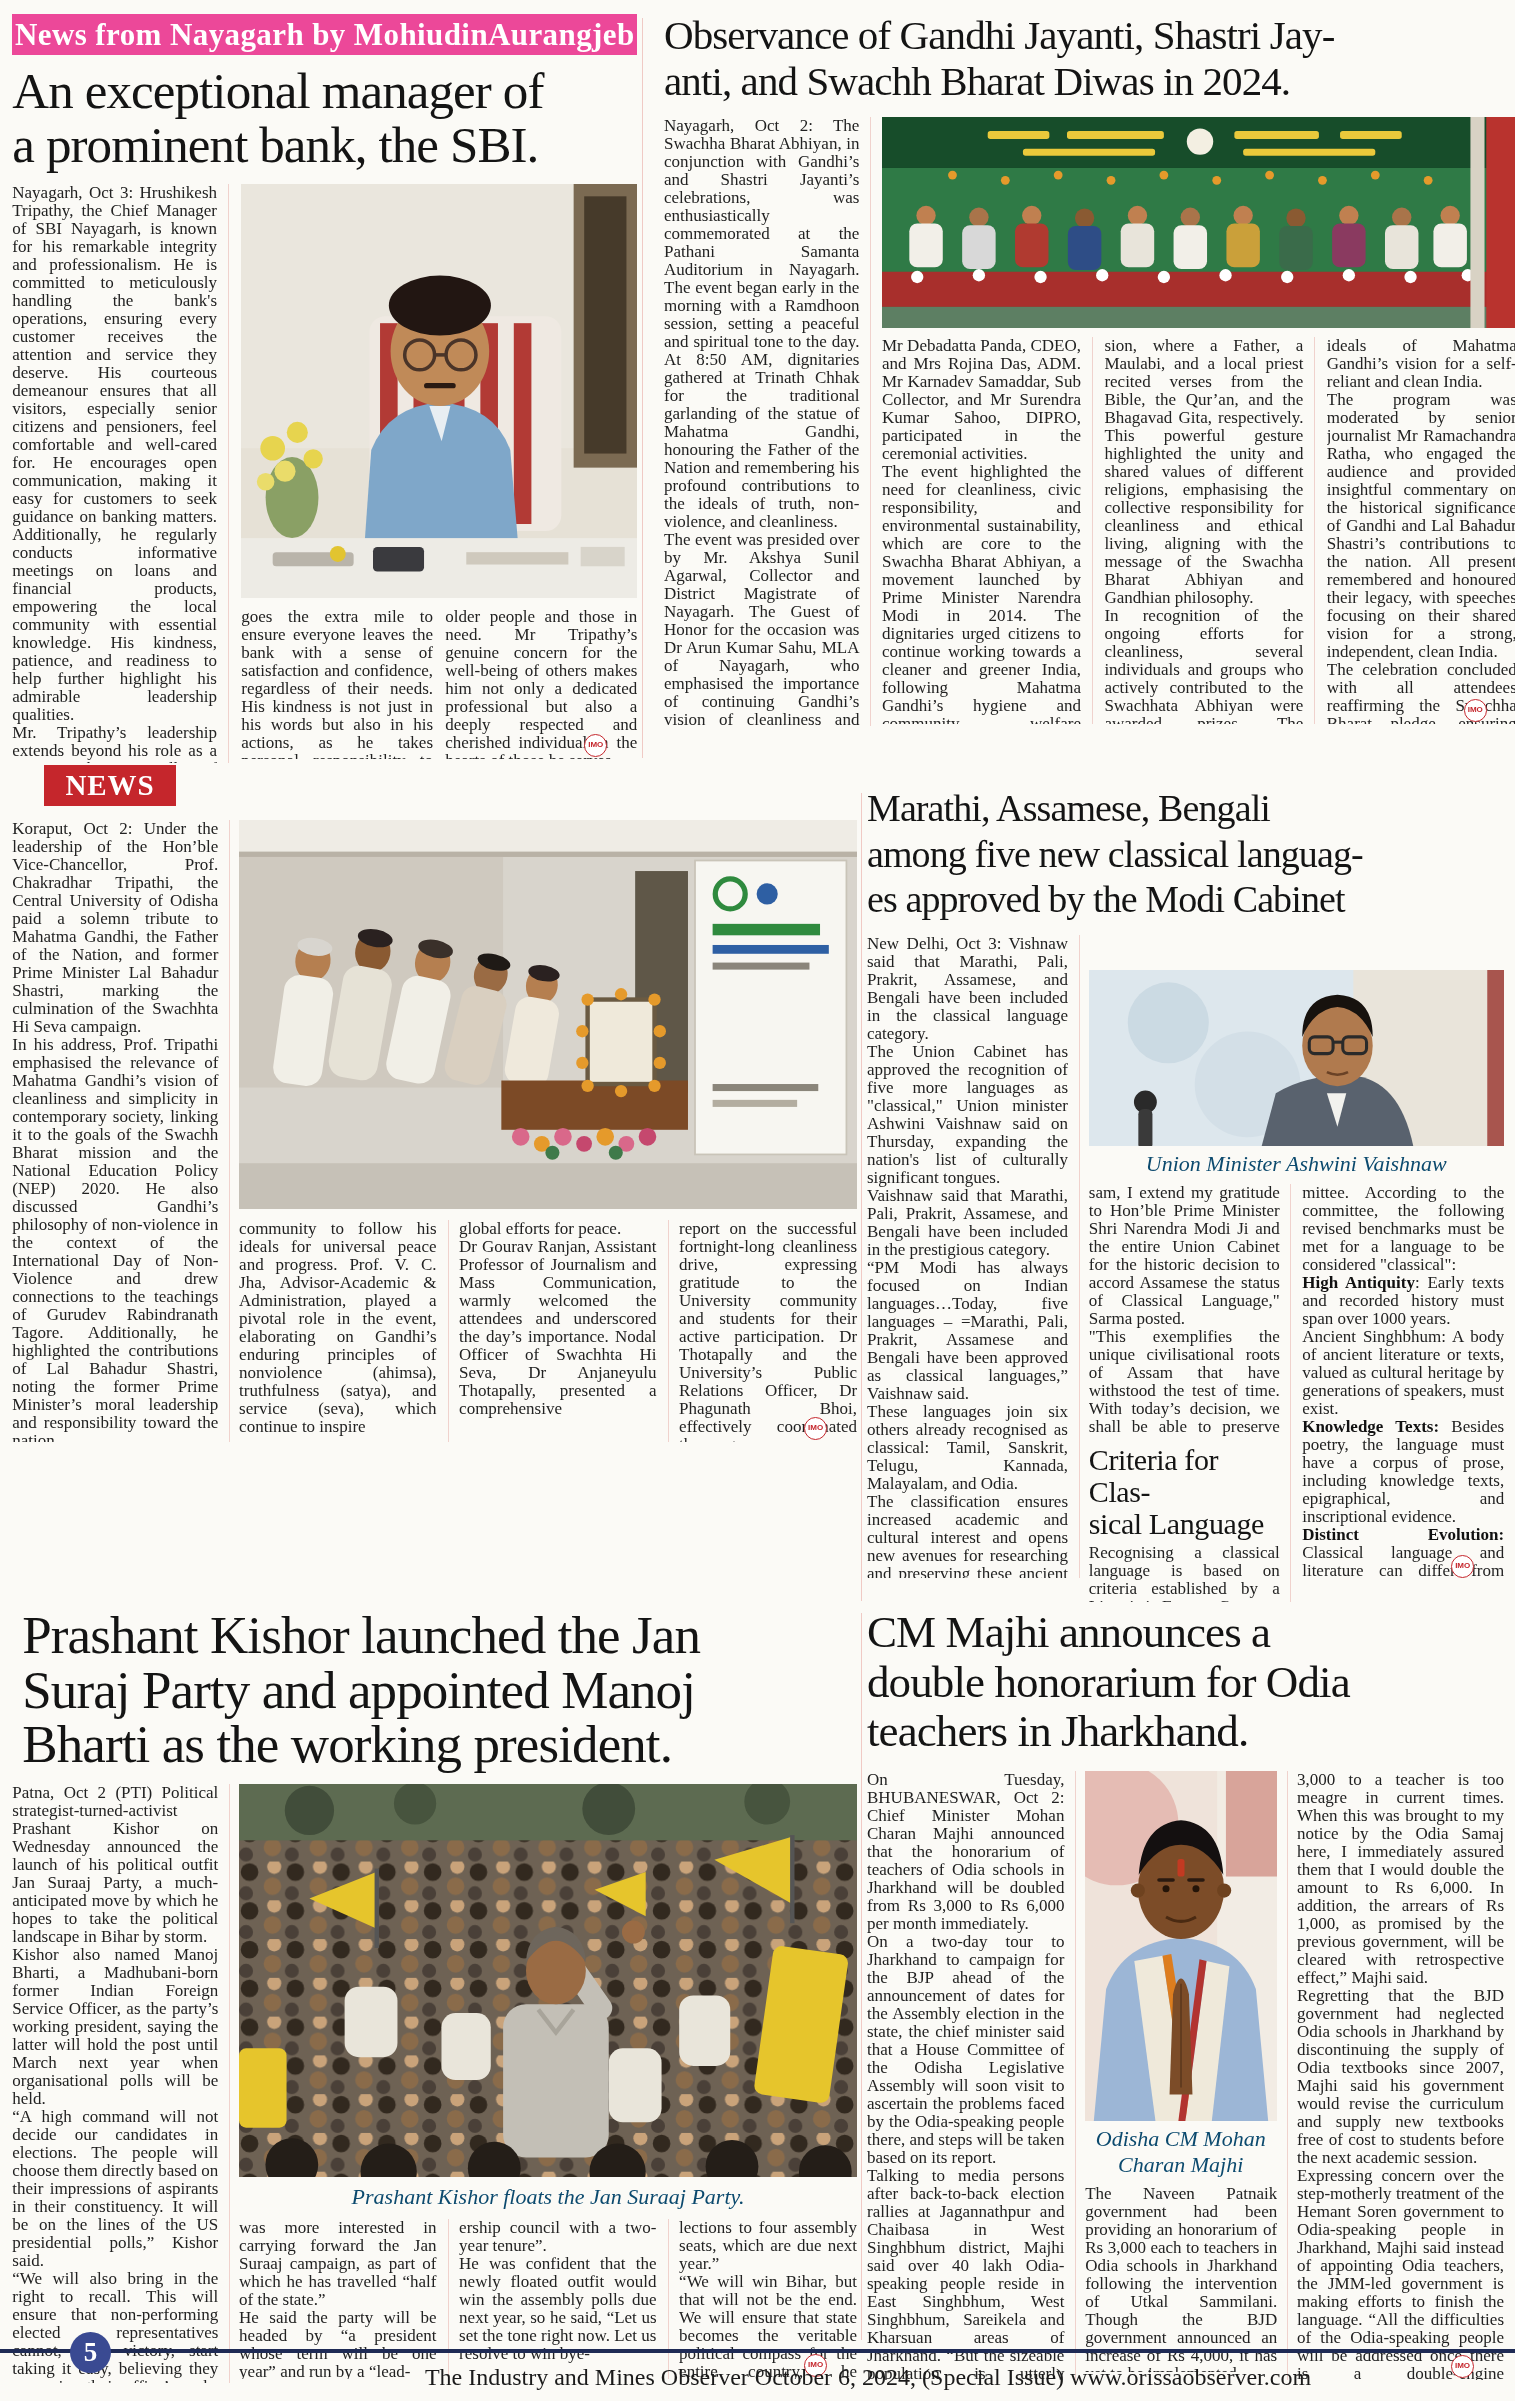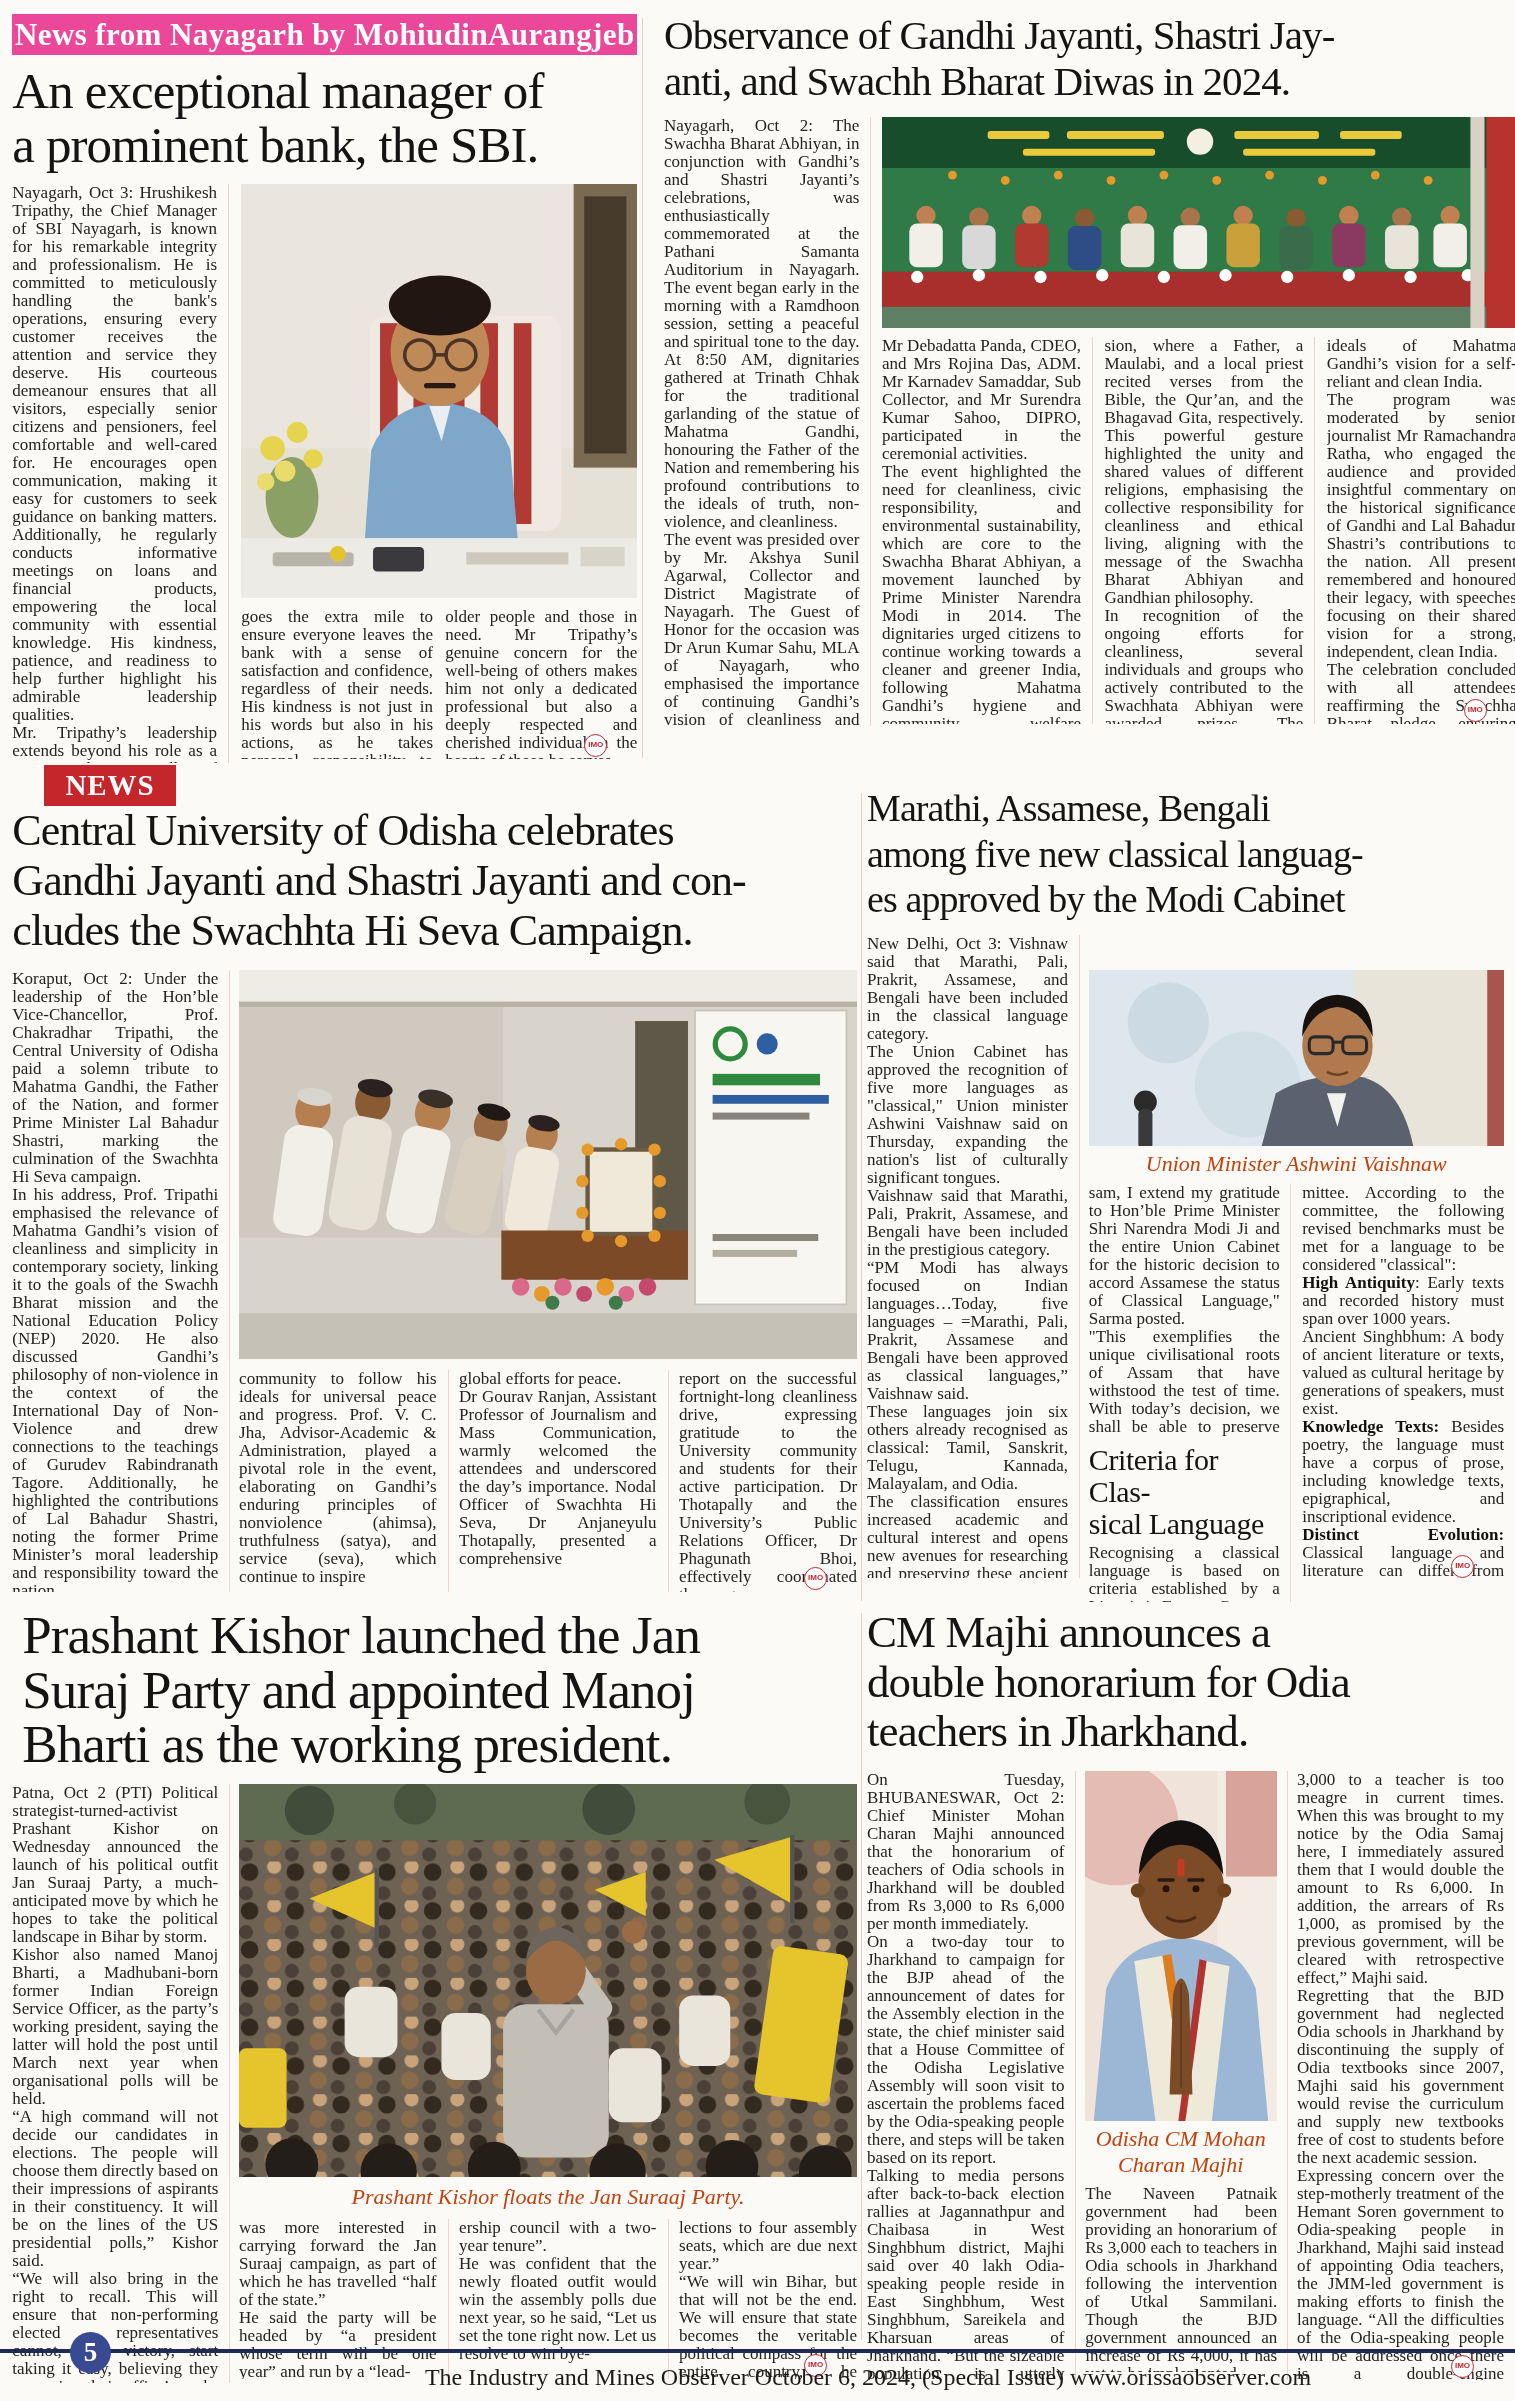--- a/index.html
+++ b/index.html
@@ -20,21 +20,21 @@
   .hl3 { font-size:44px; line-height:1.14; }
   .hl4 { font-size:38px; line-height:1.2; }
   .hl5 { font-size:53px; line-height:1.03;margin-left:10px; }
   .hl6 { font-size:45px; line-height:1.1; }
   .row { display:flex; }
   .bcol {
     font-size:17px; line-height:18px; text-align:justify;
     white-space:pre-line; overflow:hidden; color:#222;
   }
   .rule-r { border-right:0.9px solid #f0d2cd; padding-right:11px; }
-  .cap { font-style:italic; font-size:22px; text-align:center; color:#c2410c; }
+  .cap { font-style:italic; font-size:22px; text-align:center; color:#0c4a6e; }
   .subhead { font-size:30px; line-height:1.08; white-space:pre-line; letter-spacing:-0.4px; margin:5.3px 0 3.5px; color:#141414;}
   .crit { font-size:17px; line-height:18px; text-align:justify; color:#222; }
   .crit b { color:#111; }
   .endwrap { position:relative; }
   .endmark {
     position:absolute; right:30px; bottom:1.8px; width:23px; height:23px;
     border:1.8px solid #c5262c; border-radius:50%; color:#c5262c;
     font-family:"Liberation Sans", sans-serif; font-size:8px; font-weight:bold;
     line-height:19.4px; text-align:center; background:#fff;
   }
@@ -226,23 +226,20 @@
             <span class="endmark">IMO</span>
           </div>
         </div>
       </div>
     </div>
   </div>
 
   <div class="newsbox">NEWS</div>
 
   <div class="art" style="left:12.3px; top:806px; width:845px;">
-    <div class="hl hl3">Central University of Odisha celebrates
-Gandhi Jayanti and Shastri Jayanti and con-
-cludes the Swachhta Hi Seva Campaign.</div>
     <div class="row" style="margin-top:14px; gap:8.8px;">
       <div class="bcol rule-r" style="width:218px; height:622px;">Koraput, Oct 2: Under the leadership of the Hon’ble Vice-Chancellor, Prof. Chakradhar Tripathi, the Central University of Odisha paid a solemn tribute to Mahatma Gandhi, the Father of the Nation, and former Prime Minister Lal Bahadur Shastri, marking the culmination of the Swachhta Hi Seva campaign.
 In his address, Prof. Tripathi emphasised the relevance of Mahatma Gandhi’s vision of cleanliness and simplicity in contemporary society, linking it to the goals of the Swachh Bharat mission and the National Education Policy (NEP) 2020. He also discussed Gandhi’s philosophy of non-violence in the context of the International Day of Non-Violence and drew connections to the teachings of Gurudev Rabindranath Tagore. Additionally, he highlighted the contributions of Lal Bahadur Shastri, noting the former Prime Minister’s moral leadership and responsibility toward the nation.
 Prof. Tripathi also paid homage to Utkal Mani Gopabandhu, often called the “Gandhi of Odisha,” celebrating his lifelong dedication to humanity and urging the</div>
       <div style="width:618px;">
         <div class="photo">
           <svg width="618" height="389" viewBox="0 0 702 442" preserveAspectRatio="none">
             <rect width="702" height="442" fill="#d8d4cc"></rect>
             <rect width="702" height="36" fill="#efece5"></rect>
             <rect y="36" width="702" height="6" fill="#b9b2a6"></rect>

